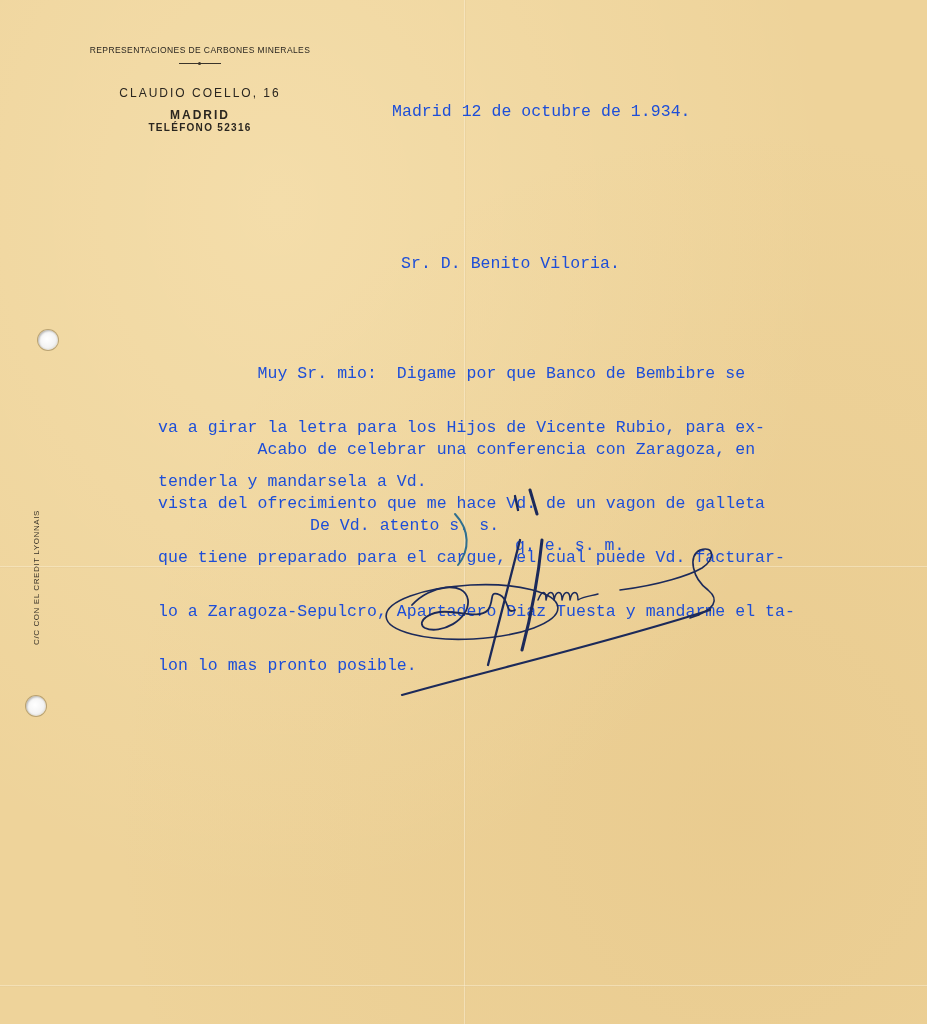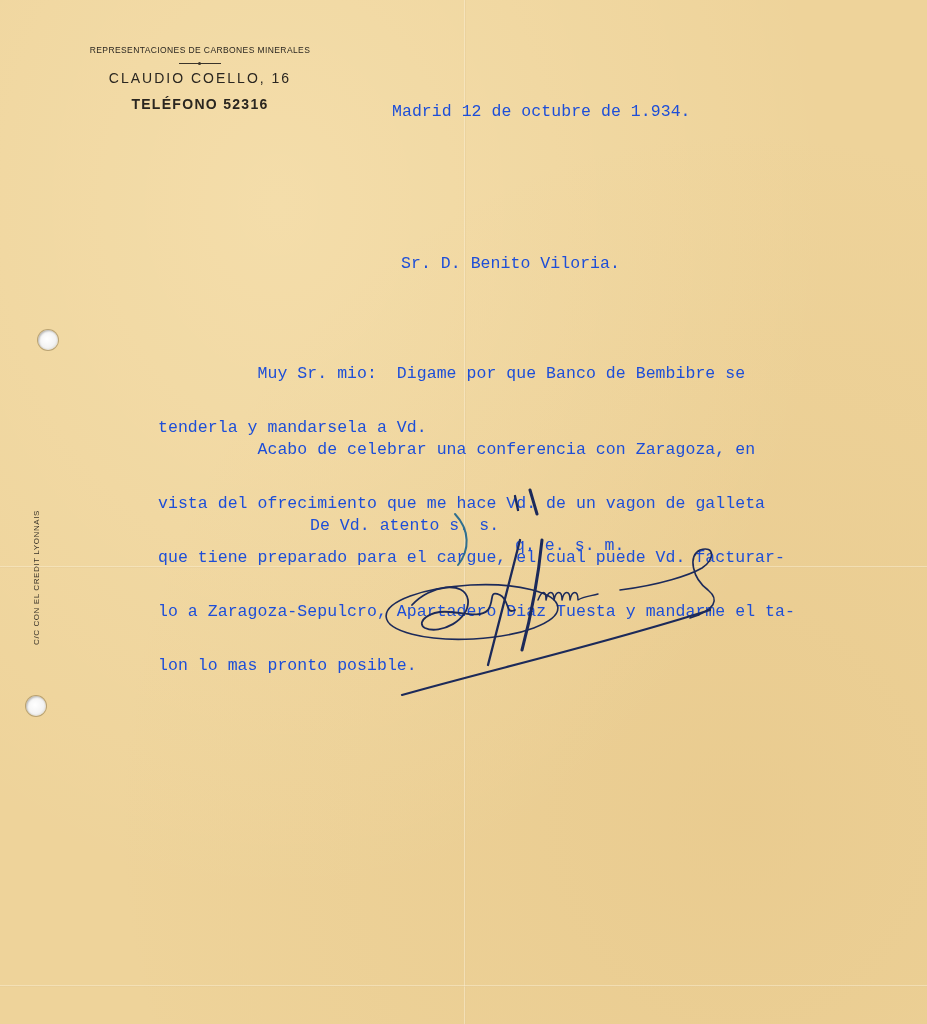--- a/index.html
+++ b/index.html
@@ -22,23 +22,23 @@
       background: linear-gradient(to bottom, rgba(255,248,225,0.6), rgba(210,170,100,0.3)); }
     .fold-h.a { top: 566px; }
     .fold-h.b { top: 985px; }
 
     .letterhead { position: absolute; left: 60px; top: 44px; width: 280px; text-align: center;
       font-family: "Liberation Sans", "DejaVu Sans", sans-serif; color: #2a2620; }
     .lh-name { font-size: 13.5px; font-weight: bold; letter-spacing: 1.3px; margin-top: 0; }
     .lh-sub { font-size: 8.5px; letter-spacing: 0.4px; margin-top: 1px; }
     .lh-rule { width: 42px; height: 1px; background: #3a342a; margin: 8px auto 0; position: relative; }
     .lh-rule::after { content: ""; position: absolute; left: 19px; top: -1px; width: 3px; height: 3px; background: #3a342a; border-radius: 50%; }
-    .lh-street { font-size: 14px; letter-spacing: 2px; margin-top: 6px; }
+    .lh-street { font-size: 12px; letter-spacing: 2px; margin-top: 22px; }
     .lh-city { font-size: 12px; font-weight: bold; letter-spacing: 2px; margin-top: 8px; }
-    .lh-phone { font-size: 14px; letter-spacing: 1.3px; margin-top: 10px; font-weight: bold; }
+    .lh-phone { font-size: 10px; letter-spacing: 1.3px; font-weight: bold; }
 
     .side-text { position: absolute; left: 32px; top: 645px; transform-origin: left top;
       transform: rotate(-90deg); white-space: nowrap;
       font-family: "Liberation Sans", "DejaVu Sans", sans-serif; font-size: 8px; letter-spacing: 0.6px; color: #3a342a; }
 
     .hole { position: absolute; width: 20px; height: 20px; border-radius: 50%;
       background: radial-gradient(circle at 45% 45%, #ffffff 0%, #f3f3f3 55%, #c9c3b5 100%);
       box-shadow: 0 0 0 1px rgba(120,100,60,0.45), inset 1px 1px 2px rgba(0,0,0,0.25); }
     .hole.h1 { left: 38px; top: 330px; }
     .hole.h2 { left: 26px; top: 696px; }
@@ -62,30 +62,32 @@
 <div class="fold-h a"></div>
 <div class="fold-h b"></div>
 
 <div class="hole h1"></div>
 <div class="hole h2"></div>
 
 <div class="letterhead">
   <div class="lh-sub">REPRESENTACIONES DE CARBONES MINERALES</div>
   <div class="lh-rule"></div>
   <div class="lh-street">CLAUDIO COELLO, 16</div>
+  <div class="lh-city">MADRID</div>
   <div class="lh-phone">TELÉFONO 52316</div>
 </div>
 
 <div class="side-text">C/C CON EL CREDIT LYONNAIS</div>
 
 <div class="type date">Madrid 12 de octubre de 1.934.</div>
 <div class="type addressee">Sr. D. Benito Viloria.</div>
 
 <div class="type body-lines p1">
   <div>          Muy Sr. mio:  Digame por que Banco de Bembibre se</div>
+  <div>va a girar la letra para los Hijos de Vicente Rubio, para ex-</div>
   <div>tenderla y mandarsela a Vd.</div>
 </div>
 
 <div class="type body-lines p2">
   <div>          Acabo de celebrar una conferencia con Zaragoza, en</div>
   <div>vista del ofrecimiento que me hace Vd. de un vagon de galleta</div>
   <div>que tiene preparado para el cargue, el cual puede Vd. facturar-</div>
   <div>lo a Zaragoza-Sepulcro, Apartadero Diaz Tuesta y mandarme el ta-</div>
   <div>lon lo mas pronto posible.</div>
 </div>

